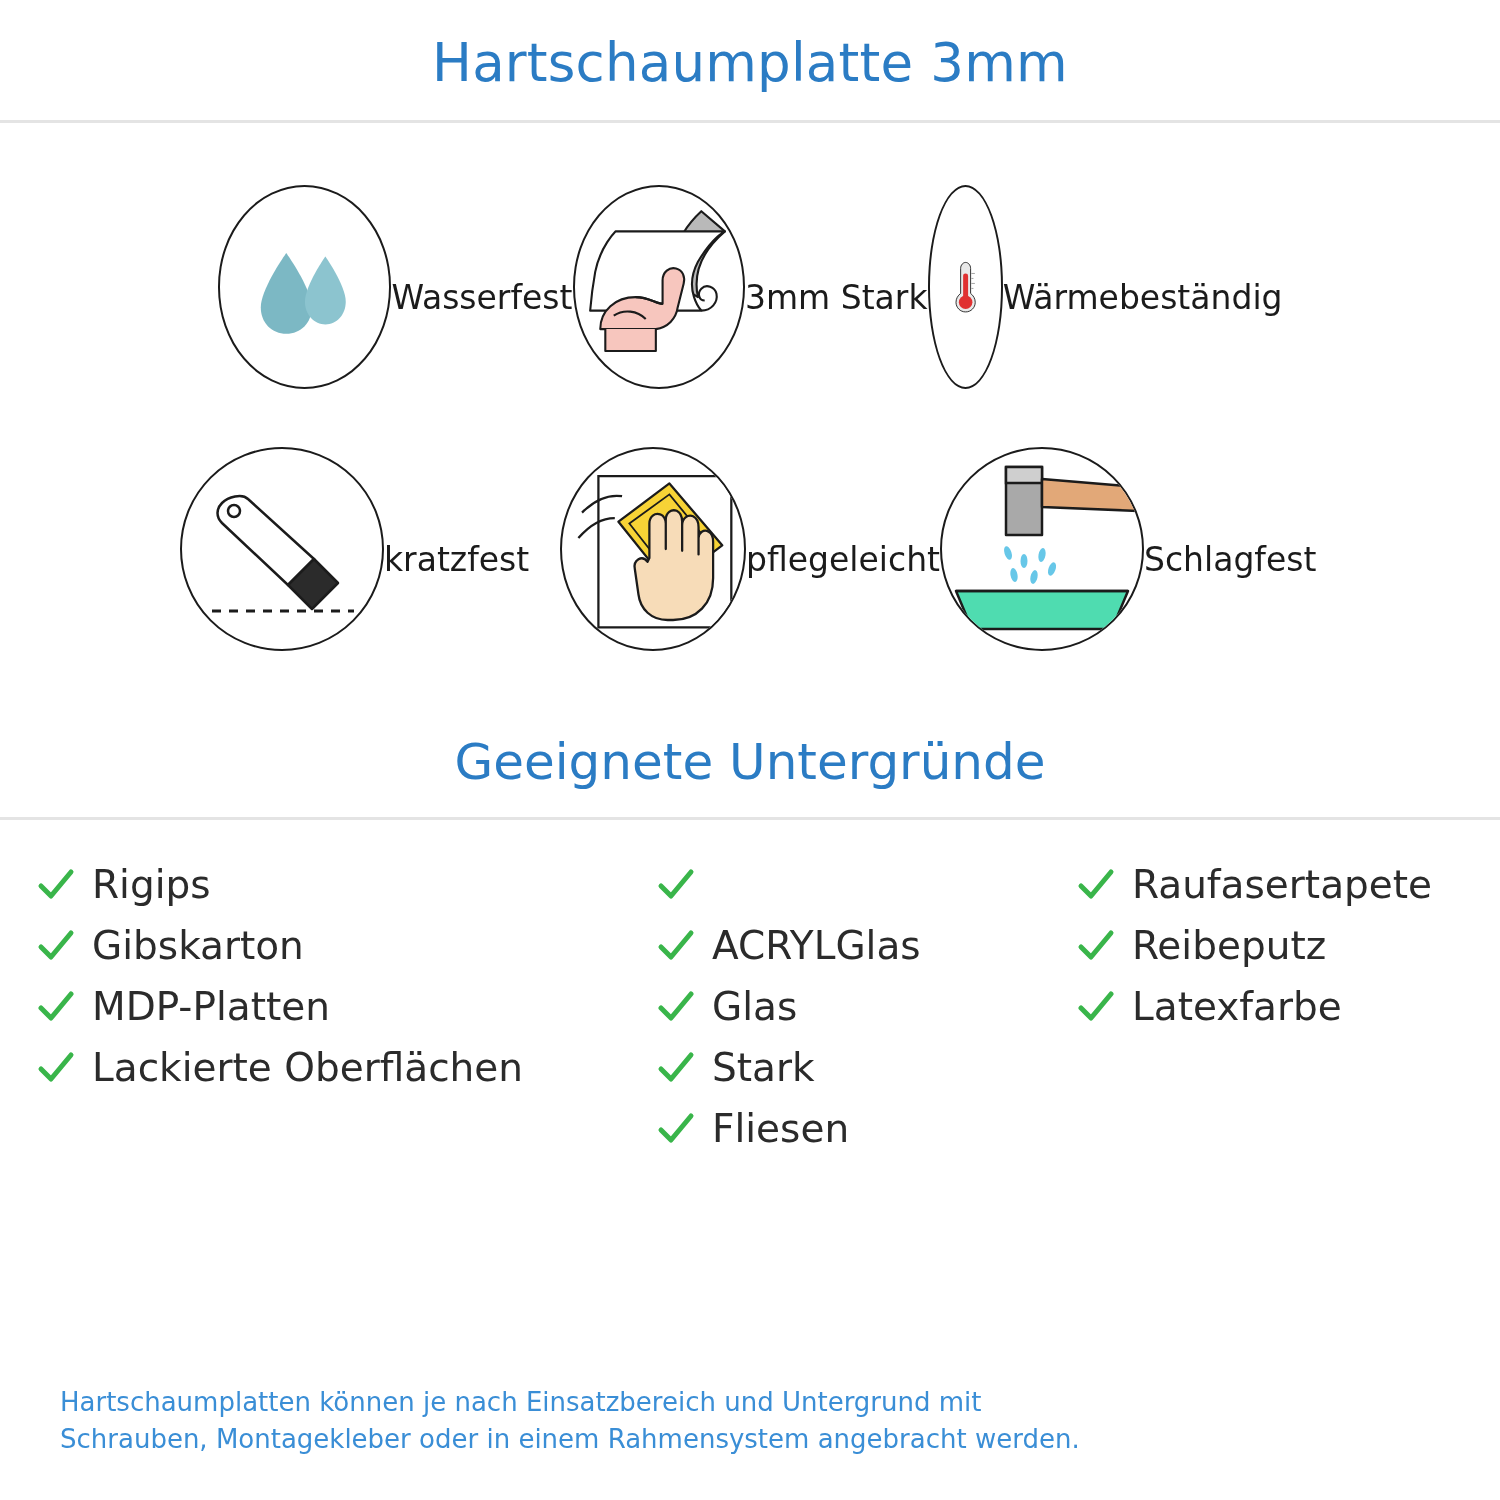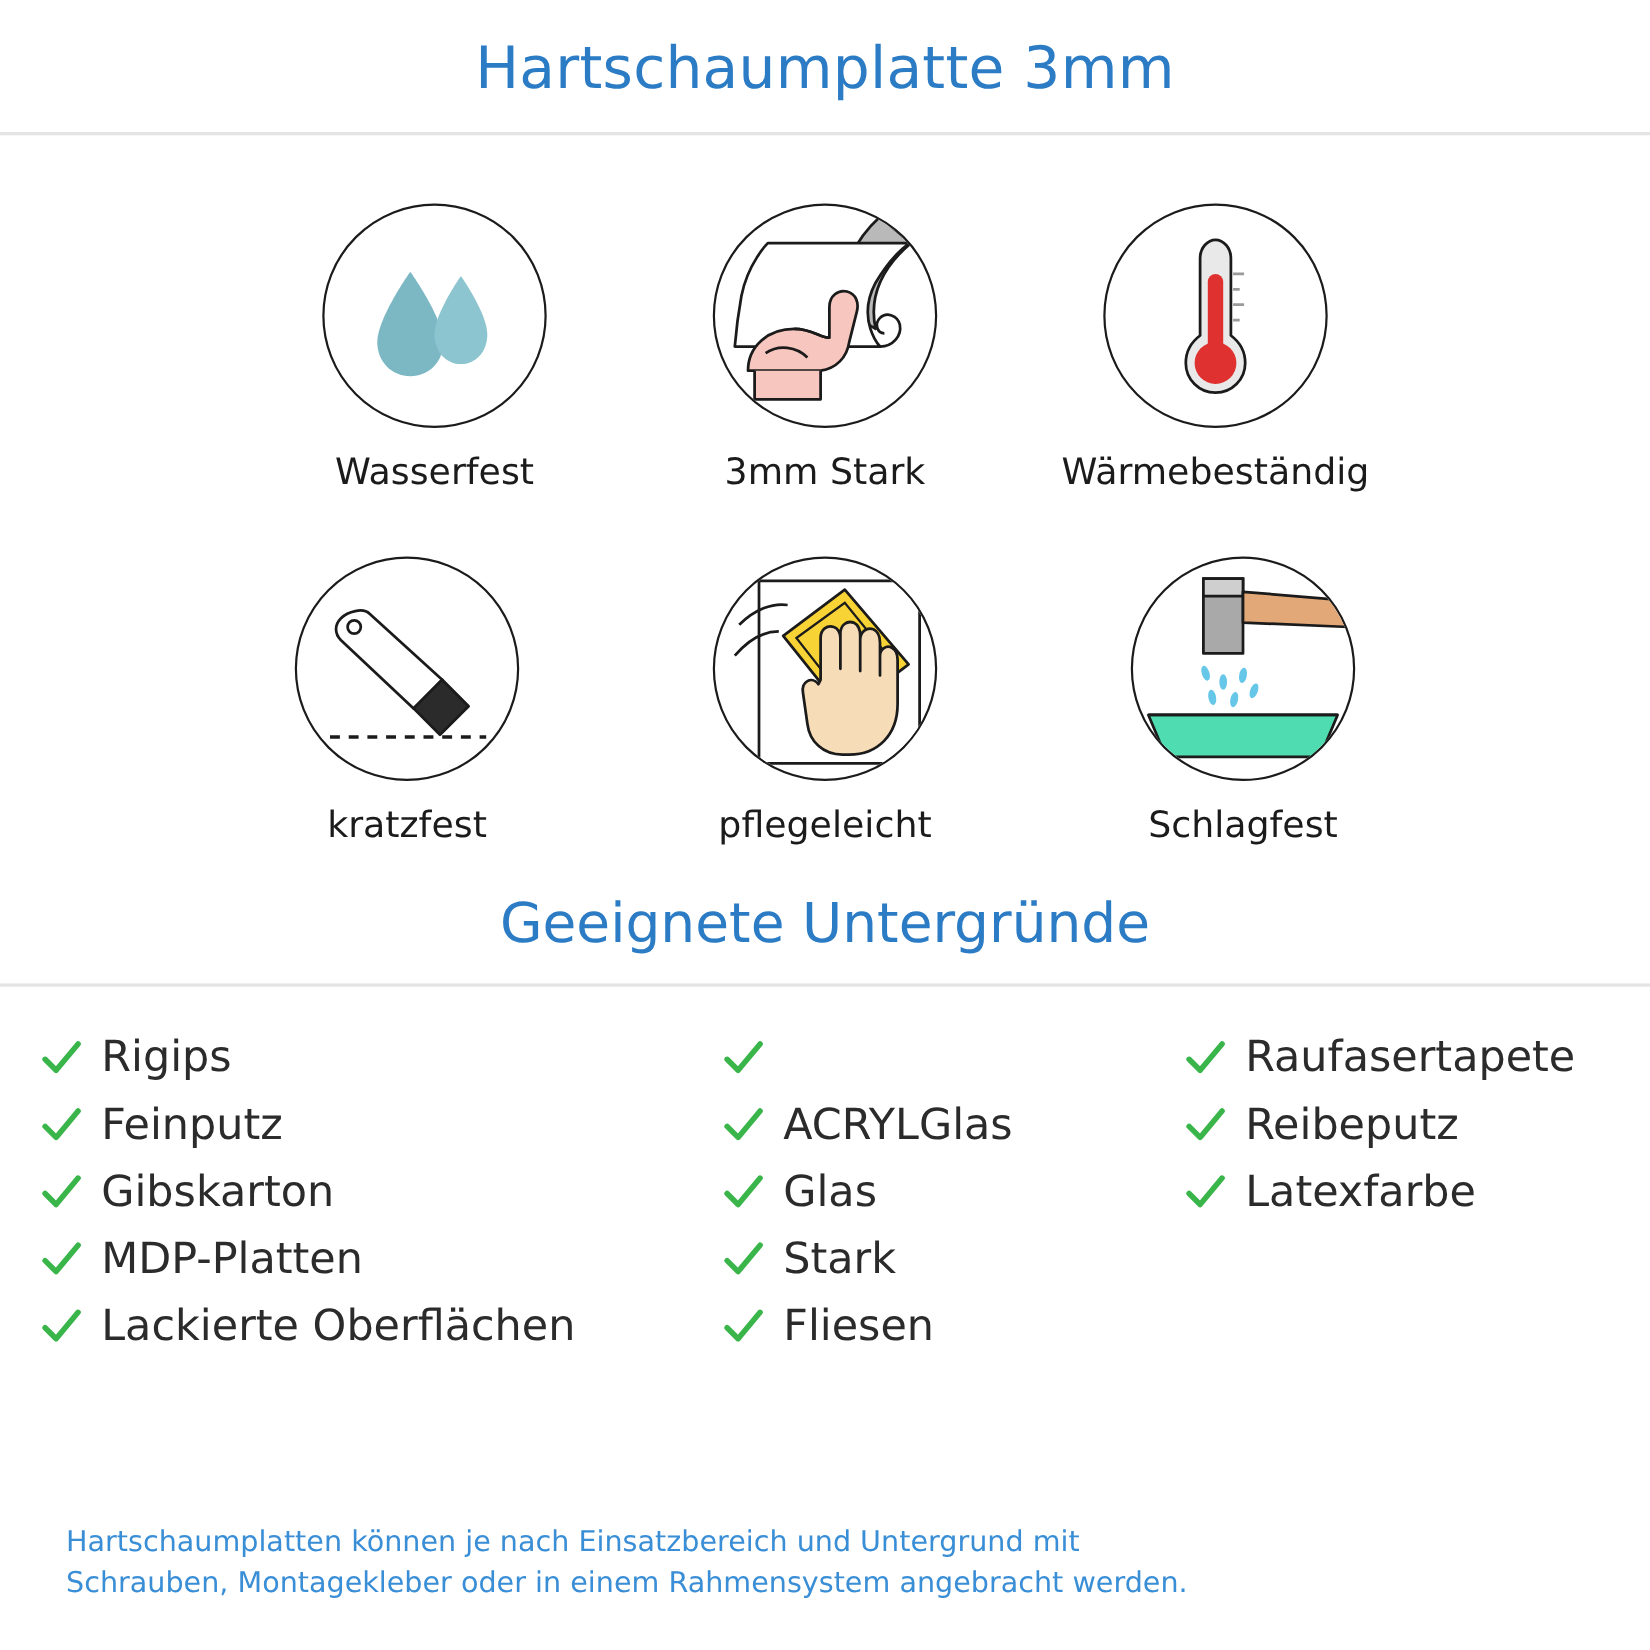--- a/index.html
+++ b/index.html
@@ -46,21 +46,21 @@
   .feature-row {
     display: flex;
     justify-content: center;
   }
   .feature-row.row1 > .feature { width: 355px; }
   .feature-row.row2 { margin-top: 58px; }
   .feature-row.row2 > .feature { width: 380px; }
 
   .feature {
     display: flex;
-    flex-direction: column;
+    flex-direction: row;
     align-items: center;
   }
   .icon-circle {
     width: 200px;
     height: 200px;
     border-radius: 50%;
     border: 2px solid #1b1b1b;
     overflow: hidden;
     position: relative;
     background: #fff;
@@ -71,21 +71,21 @@
   .feature-label {
     margin-top: 20px;
     font-size: 33px;
     color: #1b1b1b;
     text-align: center;
     white-space: nowrap;
   }
 
   
   .sub-title-block {
-    margin-top: 41px;
+    margin-top: 82px;
     text-align: center;
   }
   .sub-title {
     font-size: 50px;
     color: #2b7cc4;
     font-weight: normal;
   }
   .divider2 {
     margin-top: 26px;
     height: 3px;
@@ -277,28 +277,20 @@
             </svg>
           </span>
         <span class="sub-text">Rigips</span>
       </div>
       <div class="sub-item">
         <span class="check">
             <svg width="40" height="40" viewBox="0 0 40 40">
               <path d="M5 21 L15 31 L35 7" fill="none" stroke="#39b54a" stroke-width="5" stroke-linecap="round" stroke-linejoin="round"></path>
             </svg>
           </span>
-        <span class="sub-text">Feinputz</span>
-      </div>
-      <div class="sub-item">
-        <span class="check">
-            <svg width="40" height="40" viewBox="0 0 40 40">
-              <path d="M5 21 L15 31 L35 7" fill="none" stroke="#39b54a" stroke-width="5" stroke-linecap="round" stroke-linejoin="round"></path>
-            </svg>
-          </span>
         <span class="sub-text">Gibskarton</span>
       </div>
       <div class="sub-item">
         <span class="check">
             <svg width="40" height="40" viewBox="0 0 40 40">
               <path d="M5 21 L15 31 L35 7" fill="none" stroke="#39b54a" stroke-width="5" stroke-linecap="round" stroke-linejoin="round"></path>
             </svg>
           </span>
         <span class="sub-text">MDP-Platten</span>
       </div>

